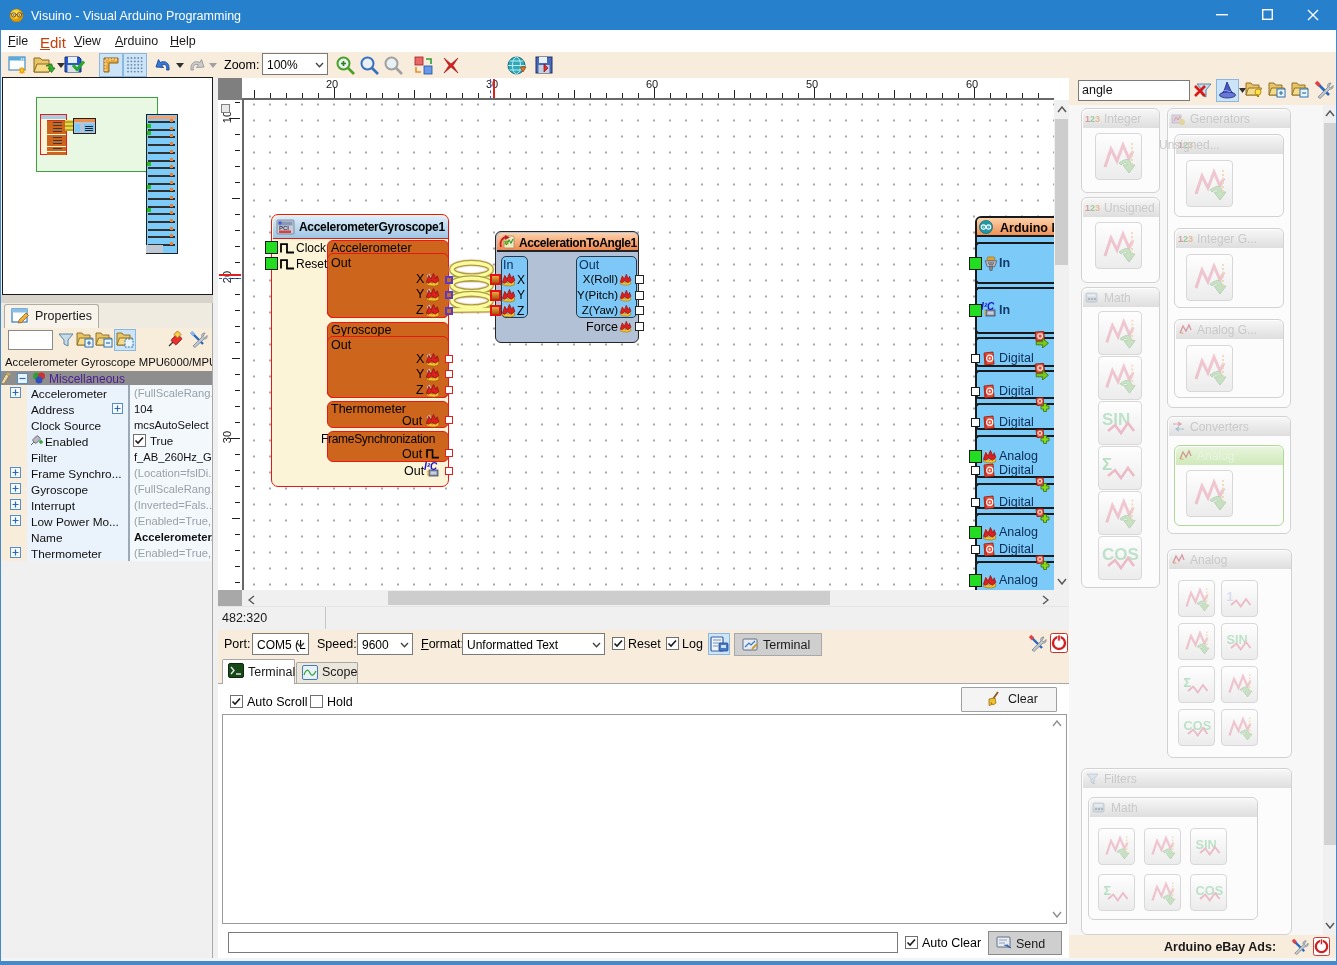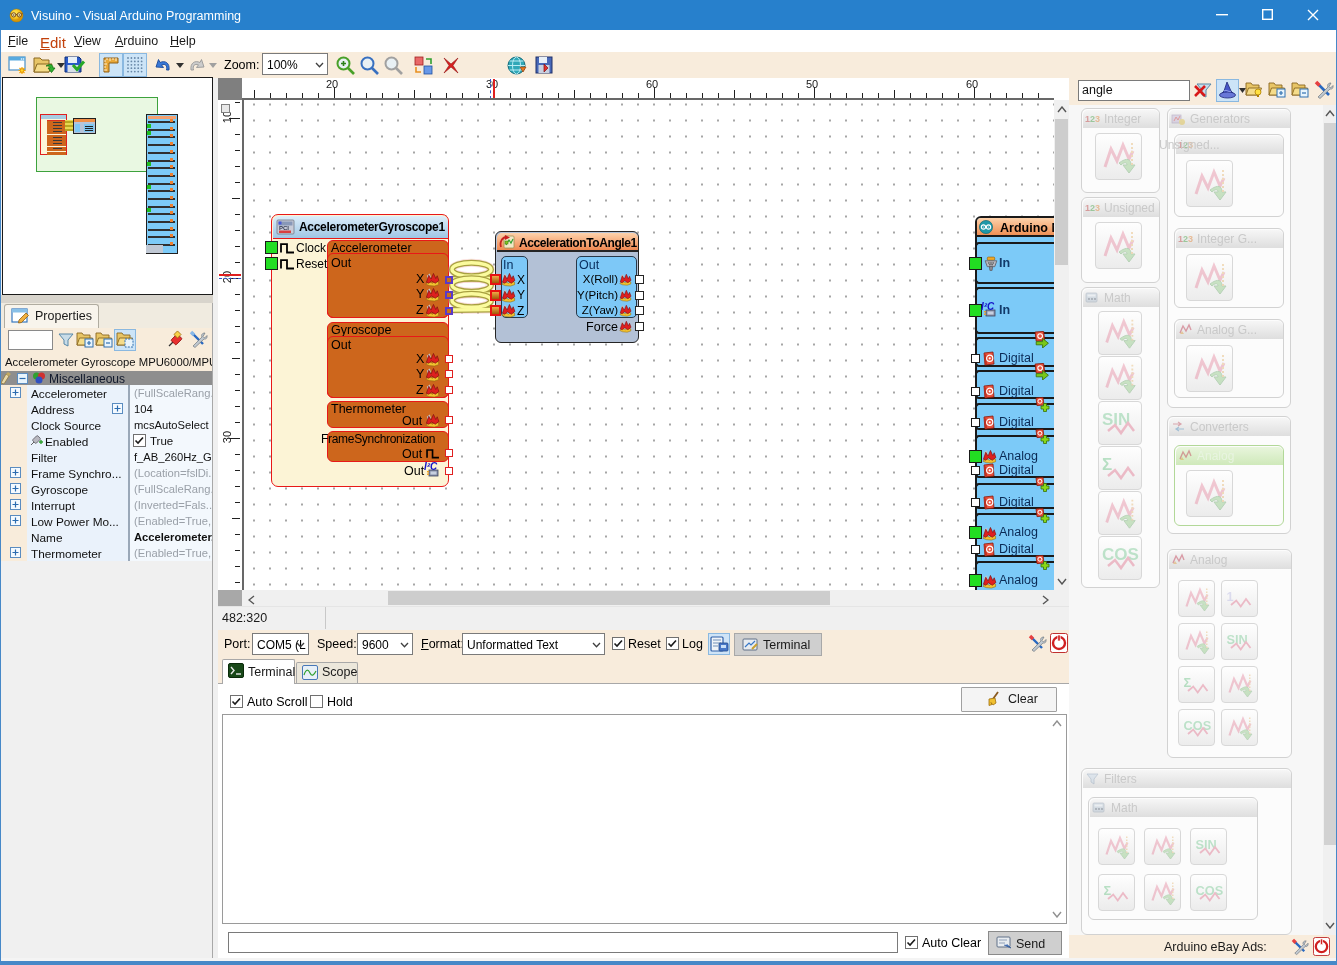--- a/index.html
+++ b/index.html
@@ -272,21 +272,21 @@
 </svg>
 <svg class="a" style="left:17px;top:372.5px" width="11" height="11" viewBox="0 0 11 11">
 <rect x="0.5" y="0.5" width="10" height="10" fill="#e8f4fc" stroke="#5a8cc0" stroke-width="1"></rect>
       <path d="M2.5,5.5 H8.5" stroke="#2b6cb0" stroke-width="1.2"></path>
 </svg>
 <svg class="a" style="left:32px;top:371px" width="14" height="13" viewBox="0 0 14 13">
 <circle cx="4.5" cy="5" r="3.5" fill="#30a030"></circle>
 <circle cx="9.5" cy="5" r="3.5" fill="#d03030"></circle>
 <circle cx="7" cy="9" r="3.5" fill="#3050c0"></circle>
 </svg>
-<span class="txt" style="left:49px;top:371.5px;font-size:12px;color:#0f172a">Miscellaneous</span>
+<span class="txt" style="left:49px;top:371.5px;font-size:12px;color:#4c1d95">Miscellaneous</span>
 <div class="a" style="left:0;top:385px;width:27px;height:176px;background:#f8ecdb"></div>
 <div class="a" style="left:27px;top:385px;width:101px;height:176px;background:#eaf2fb"></div>
 <div class="a" style="left:130px;top:385px;width:82px;height:176px;background:#f3f8fd"></div>
 <div class="a" style="left:128px;top:385px;width:2px;height:176px;background:#9aa8b8"></div>
 <svg class="a" style="left:10px;top:387px" width="11" height="11" viewBox="0 0 11 11">
 <rect x="0.5" y="0.5" width="10" height="10" fill="#f4faff" stroke="#5a8cc0" stroke-width="1"></rect>
       <path d="M2.5,5.5 H8.5 M5.5,2.5 V8.5" stroke="#2b6cb0" stroke-width="1.2"></path>
 </svg>
 <span class="txt" style="left:31px;top:386.5px;font-size:11.8px;color:#101010">Accelerometer</span>
 <span class="txt" style="left:134px;top:387px;font-size:11.2px;color:#9aa0a8;font-weight:normal">(FullScaleRang...</span>
@@ -1223,21 +1223,21 @@
     </div>
 <div class="a" style="left:1323px;top:105px;width:14px;height:830px;background:#f0f0f0"></div>
 <svg class="a" style="left:1325px;top:110px" width="10" height="7" viewBox="0 0 10 7">
       <polyline points="1,6 5,1 9,6" fill="none" stroke="#555" stroke-width="1.4"></polyline>
     </svg>
 <div class="a" style="left:1324px;top:123px;width:12px;height:722px;background:#d2d2d2"></div>
 <svg class="a" style="left:1325px;top:922px" width="10" height="7" viewBox="0 0 10 7">
       <polyline points="1,1 5,6 9,1" fill="none" stroke="#555" stroke-width="1.4"></polyline>
     </svg>
 <div class="a" style="left:1069px;top:935px;width:268px;height:23px;background:#f8ecdc"></div>
-<span class="txt" style="left:1164px;top:940px;font-size:12.5px;font-weight:normal;color:#1a1a1a">Arduino eBay Ads:</span>
+<span class="txt" style="left:1164px;top:940px;font-size:12.5px;font-weight:bold;color:#1a1a1a">Arduino eBay Ads:</span>
 <svg class="a" style="left:1291px;top:938px" width="18" height="18" viewBox="0 0 19 19">
 <path d="M3,3 L14,14" stroke="#2868c0" stroke-width="2.4"></path>
 <path d="M2,2 L5,5" stroke="#e84040" stroke-width="3.4"></path>
 <path d="M16,3 C13,3 12,5 13,7 L4,16 L6,17.5 L15,9 C17,9.5 18.5,8 18,5.5 L15.5,8 L14,6.5 Z" fill="#c0c8d0" stroke="#707880" stroke-width="0.7"></path>
 </svg>
 <svg class="a" style="left:1313px;top:937px" width="17" height="19" viewBox="0 0 18 20">
 <rect x="0.5" y="0.5" width="17" height="19" rx="2" fill="#fff" stroke="#c03030" stroke-width="1"></rect>
 <circle cx="9" cy="10" r="6" fill="none" stroke="#d02020" stroke-width="2.4"></circle>
 <rect x="7.8" y="2" width="2.4" height="6" fill="#d02020" stroke="#fff" stroke-width="0.7"></rect>
 </svg>

